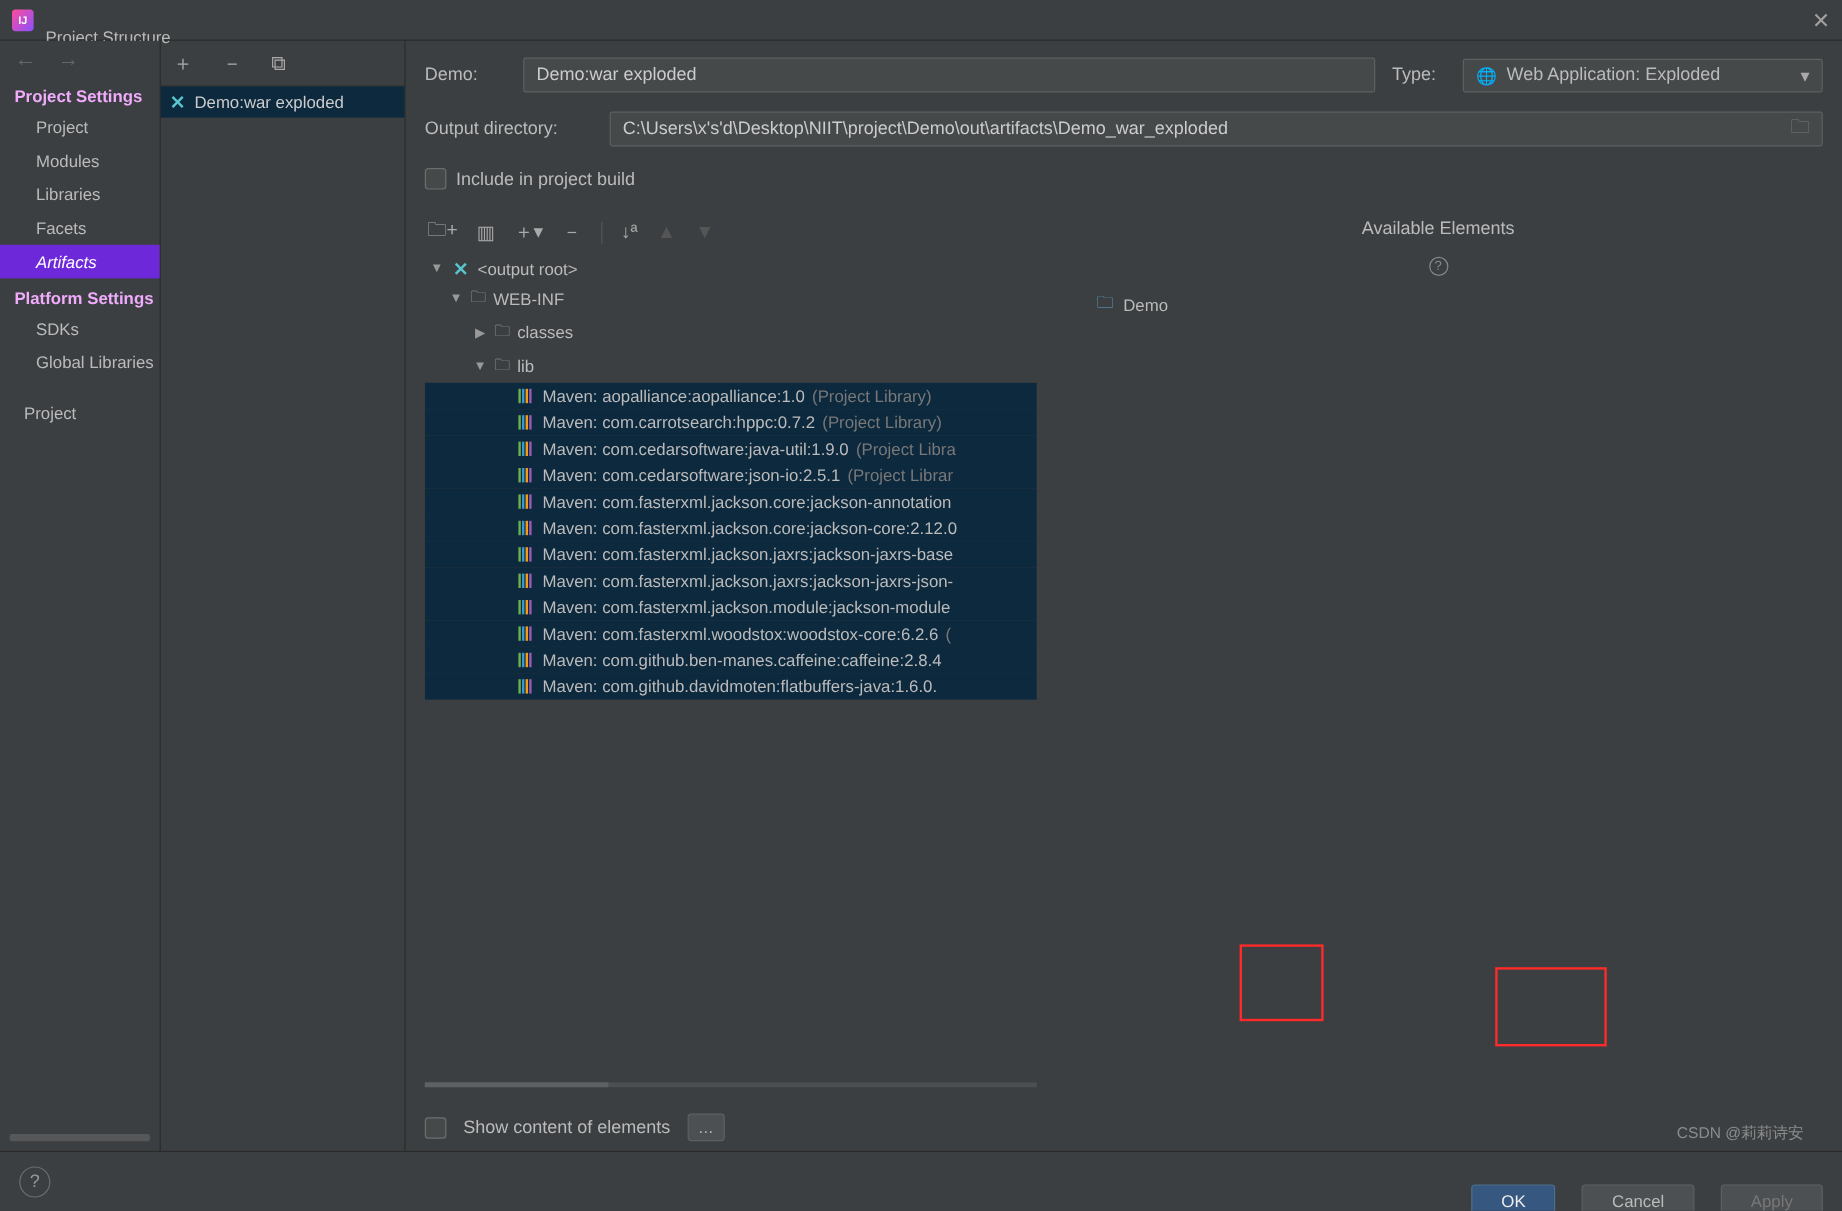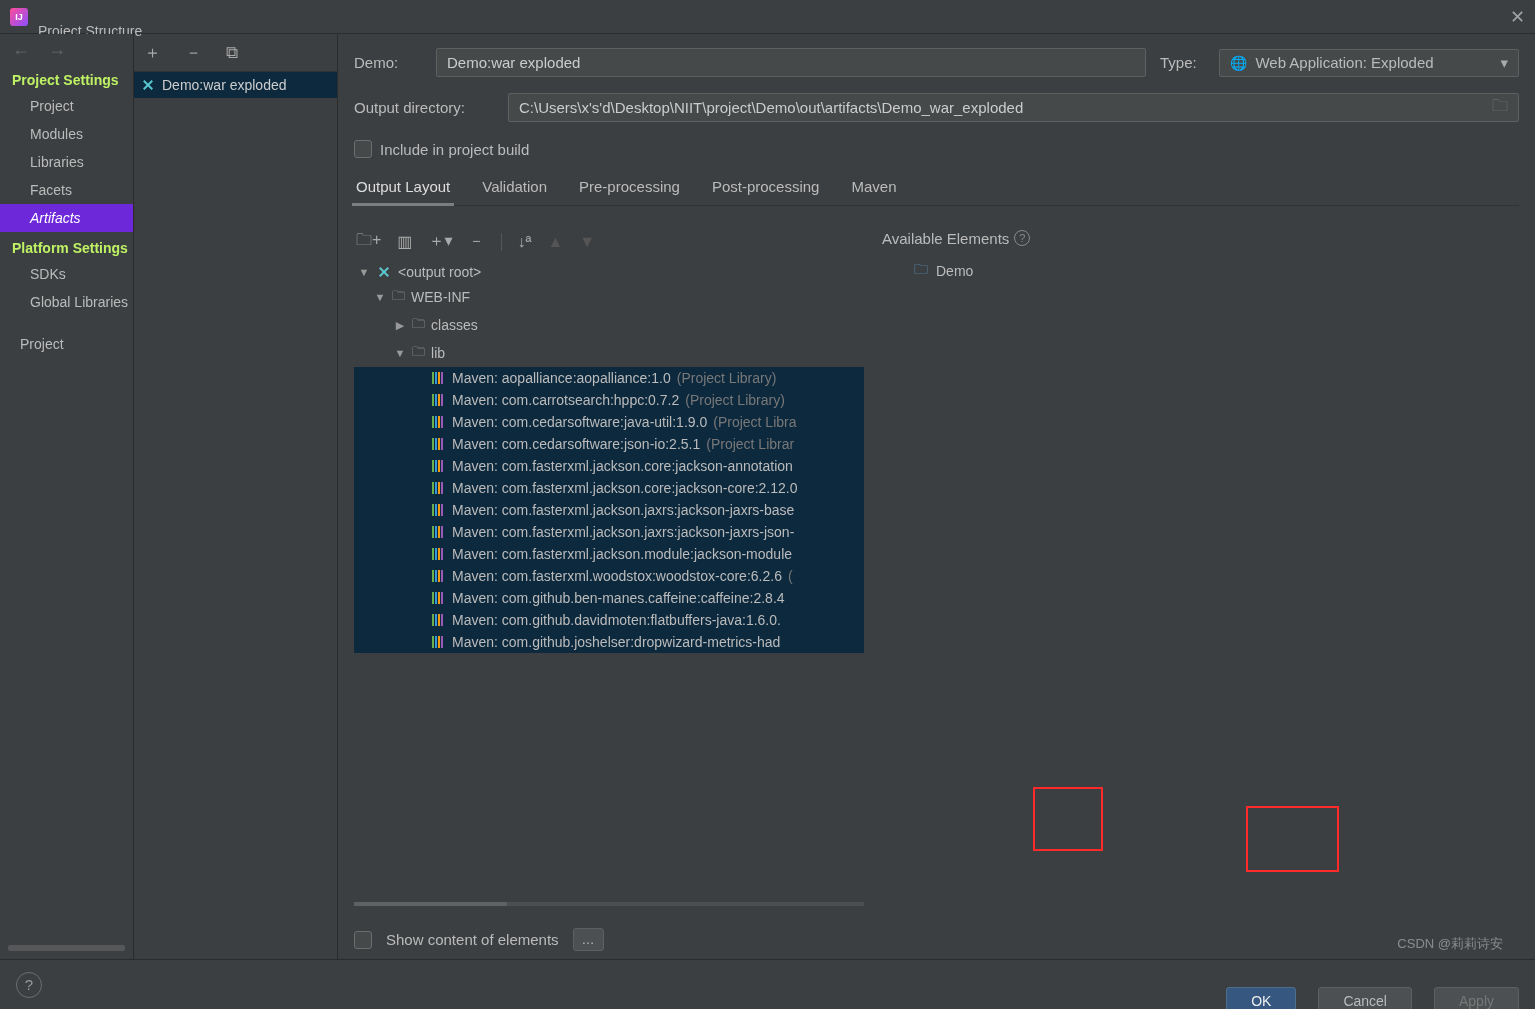--- a/index.html
+++ b/index.html
@@ -38,21 +38,21 @@
   .sidebar {
     width: 134px;
     background:#3c3f41;
     border-right:1px solid #2b2b2b;
     display:flex; flex-direction:column;
   }
   .nav-arrows {
     height:30px; display:flex; align-items:center; padding:0 12px; gap:18px;
     font-size:18px; color:#666;
   }
-  .sect-hdr { font-weight:bold; color:#bef264; padding:8px 12px 4px 12px; font-size:14px; white-space:nowrap; }
+  .sect-hdr { font-weight:bold; color:#f0abfc; padding:8px 12px 4px 12px; font-size:14px; white-space:nowrap; }
   .side-item { padding:6px 12px 6px 30px; cursor:pointer; font-size:14px; color:#bbb; white-space:nowrap; }
   .side-item.selected { background:#6d28d9; color:#fff;font-style:italic; }
   .side-spacer { flex:1; }
   .side-splitter { height:6px; background:#555759; margin:0 8px 8px 8px; border-radius:2px; }
   
   .mid {
     width:204px;
     border-right:1px solid #2b2b2b;
     display:flex; flex-direction:column;
   }
@@ -138,21 +138,21 @@
   .lib-icon span:nth-child(1){background:#6ab04c;}
   .lib-icon span:nth-child(2){background:#3498db;}
   .lib-icon span:nth-child(3){background:#f39c12;}
   .lib-icon span:nth-child(4){background:#9b59b6;}
   .lib-text { color:#bbb; }
   .lib-tag { color:#787878; }
   .pad-1{padding-left:20px;} .pad-2{padding-left:40px;} .pad-3{padding-left:60px;}
   .tree-scroll { height:4px; background:#4c4f51; margin-top:2px; position:relative;}
   .tree-scroll::before { content:''; position:absolute; left:0; top:0; width:30%; height:100%; background:#5e6264;}
   .avail-col { flex:1; display:flex; flex-direction:column; }
-  .avail-hdr { display:flex; gap:5px; padding:8px 4px; font-size:15px; color:#bbb;}
+  .avail-hdr { display:flex; align-items:center; gap:15px; padding:8px 4px; font-size:15px; color:#bbb;flex-direction:column;}
   .help-icon {
     width:16px;height:16px;border:1px solid #888;border-radius:50%;
     display:inline-flex; align-items:center; justify-content:center;
     font-size:11px; color:#888;
   }
   .avail-row { display:flex; align-items:center; gap:8px; padding:4px 2px 4px 36px; font-size:14px; }
   .avail-row .fld { color:#5fa3cf; font-size:14px; }
   .bottom-row { display:flex; align-items:center; gap:14px; padding:6px 0 0 0;}
   .dots-btn { background:#4c5052; border:1px solid #5e6060; padding:3px 8px; border-radius:3px; color:#bbb; cursor:pointer;}
   
@@ -237,27 +237,20 @@
       <div class="out-field">
         <input value="C:\Users\x's'd\Desktop\NIIT\project\Demo\out\artifacts\Demo_war_exploded" style="">
         <span class="folder-ico">🗀</span>
       </div>
     </div>
     <div class="chk-row">
       <span class="chk"></span>
       <span class="chk-lbl">Include in project build</span>
     </div>
 
-    <div class="tabs">
-      <div class="tab active">Output Layout</div>
-      <div class="tab">Validation</div>
-      <div class="tab">Pre-processing</div>
-      <div class="tab">Post-processing</div>
-      <div class="tab">Maven</div>
-    </div>
 
     <div class="layout-area">
       <div class="tree-col">
         <div class="tree-toolbar">
           <span>🗀+</span>
           <span>▥</span>
           <span>＋▾</span>
           <span>－</span>
           <span class="sep"></span>
           <span>↓ª</span>
@@ -404,30 +397,20 @@
               <div class="tree-row selected pad-3">
                 <span class="tw-arrow blank">▶</span>
                 <span class="lib-icon">
                   <span></span>
                   <span></span>
                   <span></span>
                   <span></span>
                 </span>
                 <span class="lib-text">Maven: com.github.davidmoten:flatbuffers-java:1.6.0. </span>
               </div>
-              <div class="tree-row selected pad-3">
-                <span class="tw-arrow blank">▶</span>
-                <span class="lib-icon">
-                  <span></span>
-                  <span></span>
-                  <span></span>
-                  <span></span>
-                </span>
-                <span class="lib-text">Maven: com.github.joshelser:dropwizard-metrics-had </span>
-              </div>
             </div>
         </div>
         <div class="tree-scroll"></div>
       </div>
       <div class="avail-col">
         <div class="avail-hdr">
           <span>Available Elements</span>
           <span class="help-icon">?</span>
         </div>
         <div class="avail-row">

